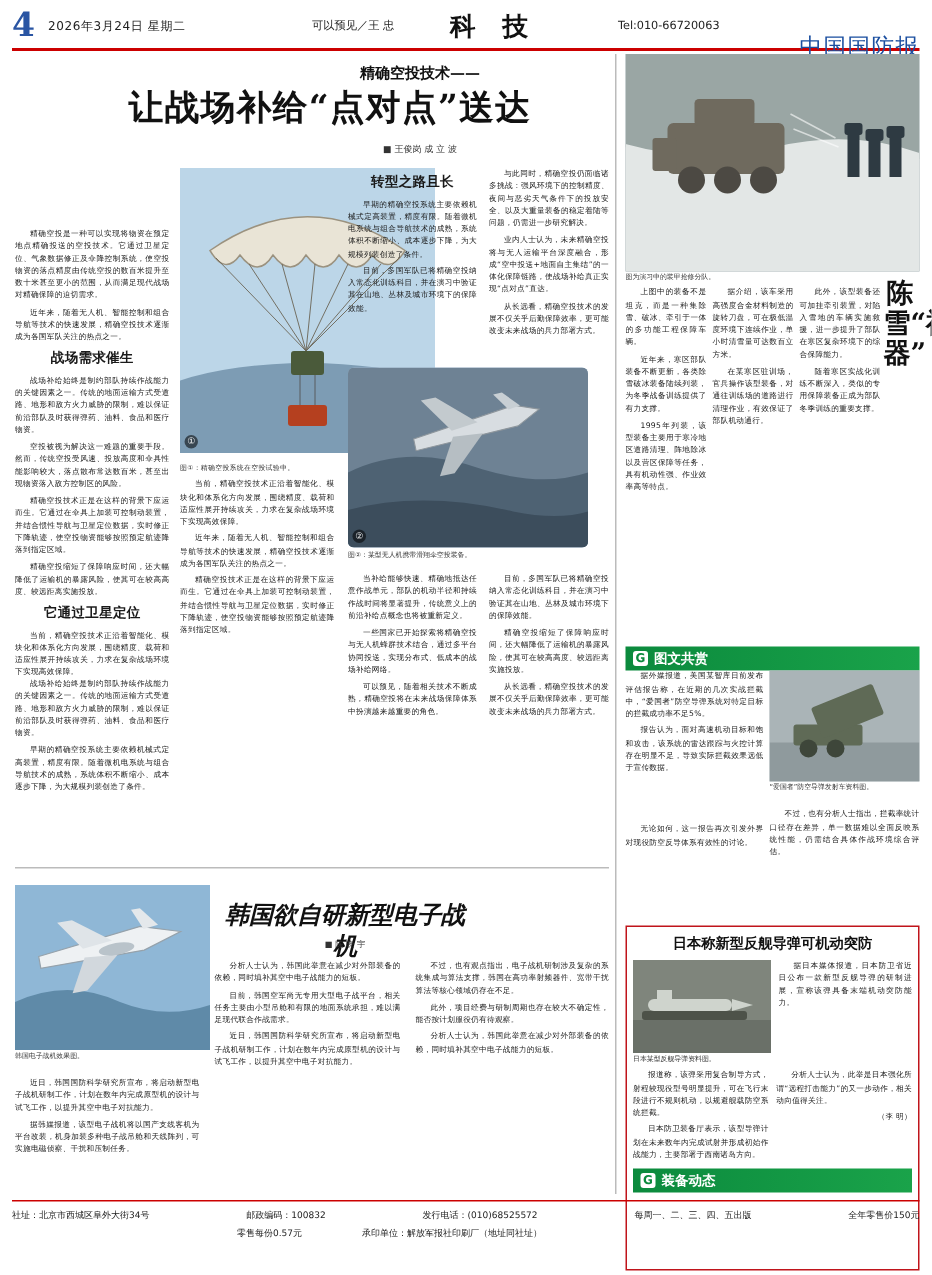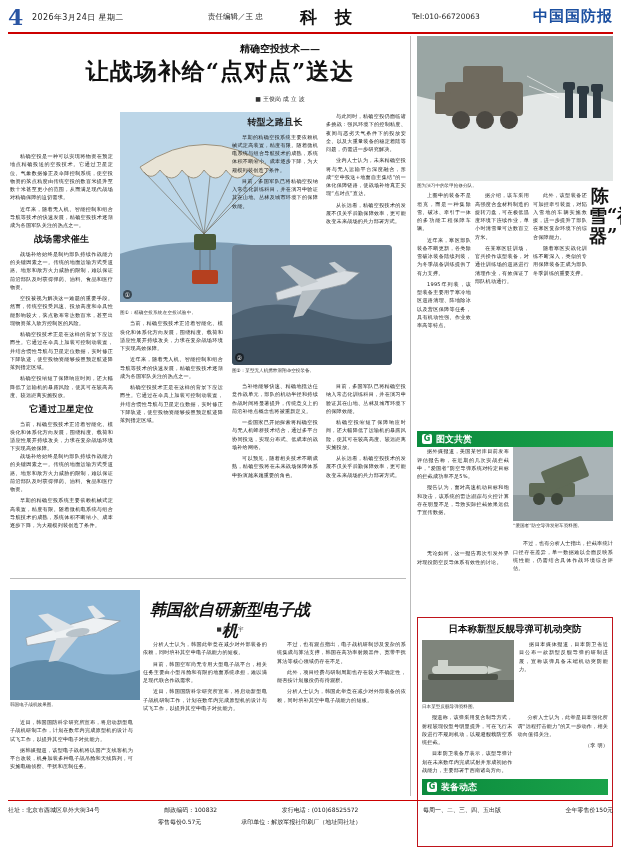--- a/index.html
+++ b/index.html
@@ -6,21 +6,21 @@
   body{width:621px;height:850px;font-family:"DejaVu Sans","Liberation Sans",sans-serif;color:#111;overflow:hidden;}
   .page{position:relative;width:621px;height:850px;box-sizing:border-box;padding:0;}
 
   
   .masthead{position:absolute;left:8px;top:6px;width:605px;height:26px;border-bottom:2px solid #c00;}
   .pagenum{position:absolute;left:0;top:-2px;font-size:22px;font-weight:bold;color:#2a55a3;font-family:"DejaVu Serif","Liberation Serif",serif;}
   .mh-date{position:absolute;left:24px;top:6px;font-size:8px;color:#222;letter-spacing:.4px;}
   .mh-editor{position:absolute;left:200px;top:6px;font-size:7.5px;color:#222;}
   .mh-section{position:absolute;left:282px;top:0px;font-size:17px;font-weight:bold;letter-spacing:6px;font-family:"DejaVu Serif","Liberation Serif",serif;margin-left:10px;}
   .mh-tel{position:absolute;left:404px;top:6px;font-size:7.5px;color:#222;}
-  .mh-logo{position:absolute;right:0px;top:1px;font-size:15px;font-weight:bold;color:#1b4fa0;font-family:"DejaVu Serif","Liberation Serif",serif;letter-spacing:1px;}
+  .mh-logo{position:absolute;right:0px;top:16px;font-size:15px;font-weight:normal;color:#1b4fa0;font-family:"DejaVu Serif","Liberation Serif",serif;letter-spacing:1px;}
 
   
   .vdiv{position:absolute;top:36px;width:1px;background:#bbb;}
 
   
   .col-text{font-size:5.1px;line-height:1.62;text-align:justify;color:#1a1a1a;letter-spacing:.2px;}
   .col-text p{margin:0 0 3px 0;text-indent:10px;}
   .subhead{font-size:9px;font-weight:bold;text-align:center;margin:3px 0 3px 0;font-family:"DejaVu Serif","Liberation Serif",serif;}
   .tiny-cap{font-size:4.6px;color:#333;text-align:left;line-height:1.4;}
 
@@ -55,21 +55,21 @@
   .footer .frow{display:flex;justify-content:space-between;font-size:6px;color:#222;}
 </style>
 </head>
 <body>
 
 <div class="page">
 
   <div class="masthead">
     <div class="pagenum">4</div>
     <div class="mh-date">2026年3月24日  星期二</div>
-    <div class="mh-editor">责任编辑／王 忠</div>
+    <div class="mh-editor">可以预见／王 忠</div>
     <div class="mh-section">科 技</div>
     <div class="mh-tel">Tel:010-66720063</div>
     <div class="mh-logo">中国国防报</div>
   </div>
 
   <div class="vdiv" style="left:410px;height:760px;"></div>
 
   <div class="kicker">精确空投技术——</div>
   <div class="headline">让战场补给“点对点”送达</div>
   <div class="byline">■ 王俊岗    成 立 波</div>

